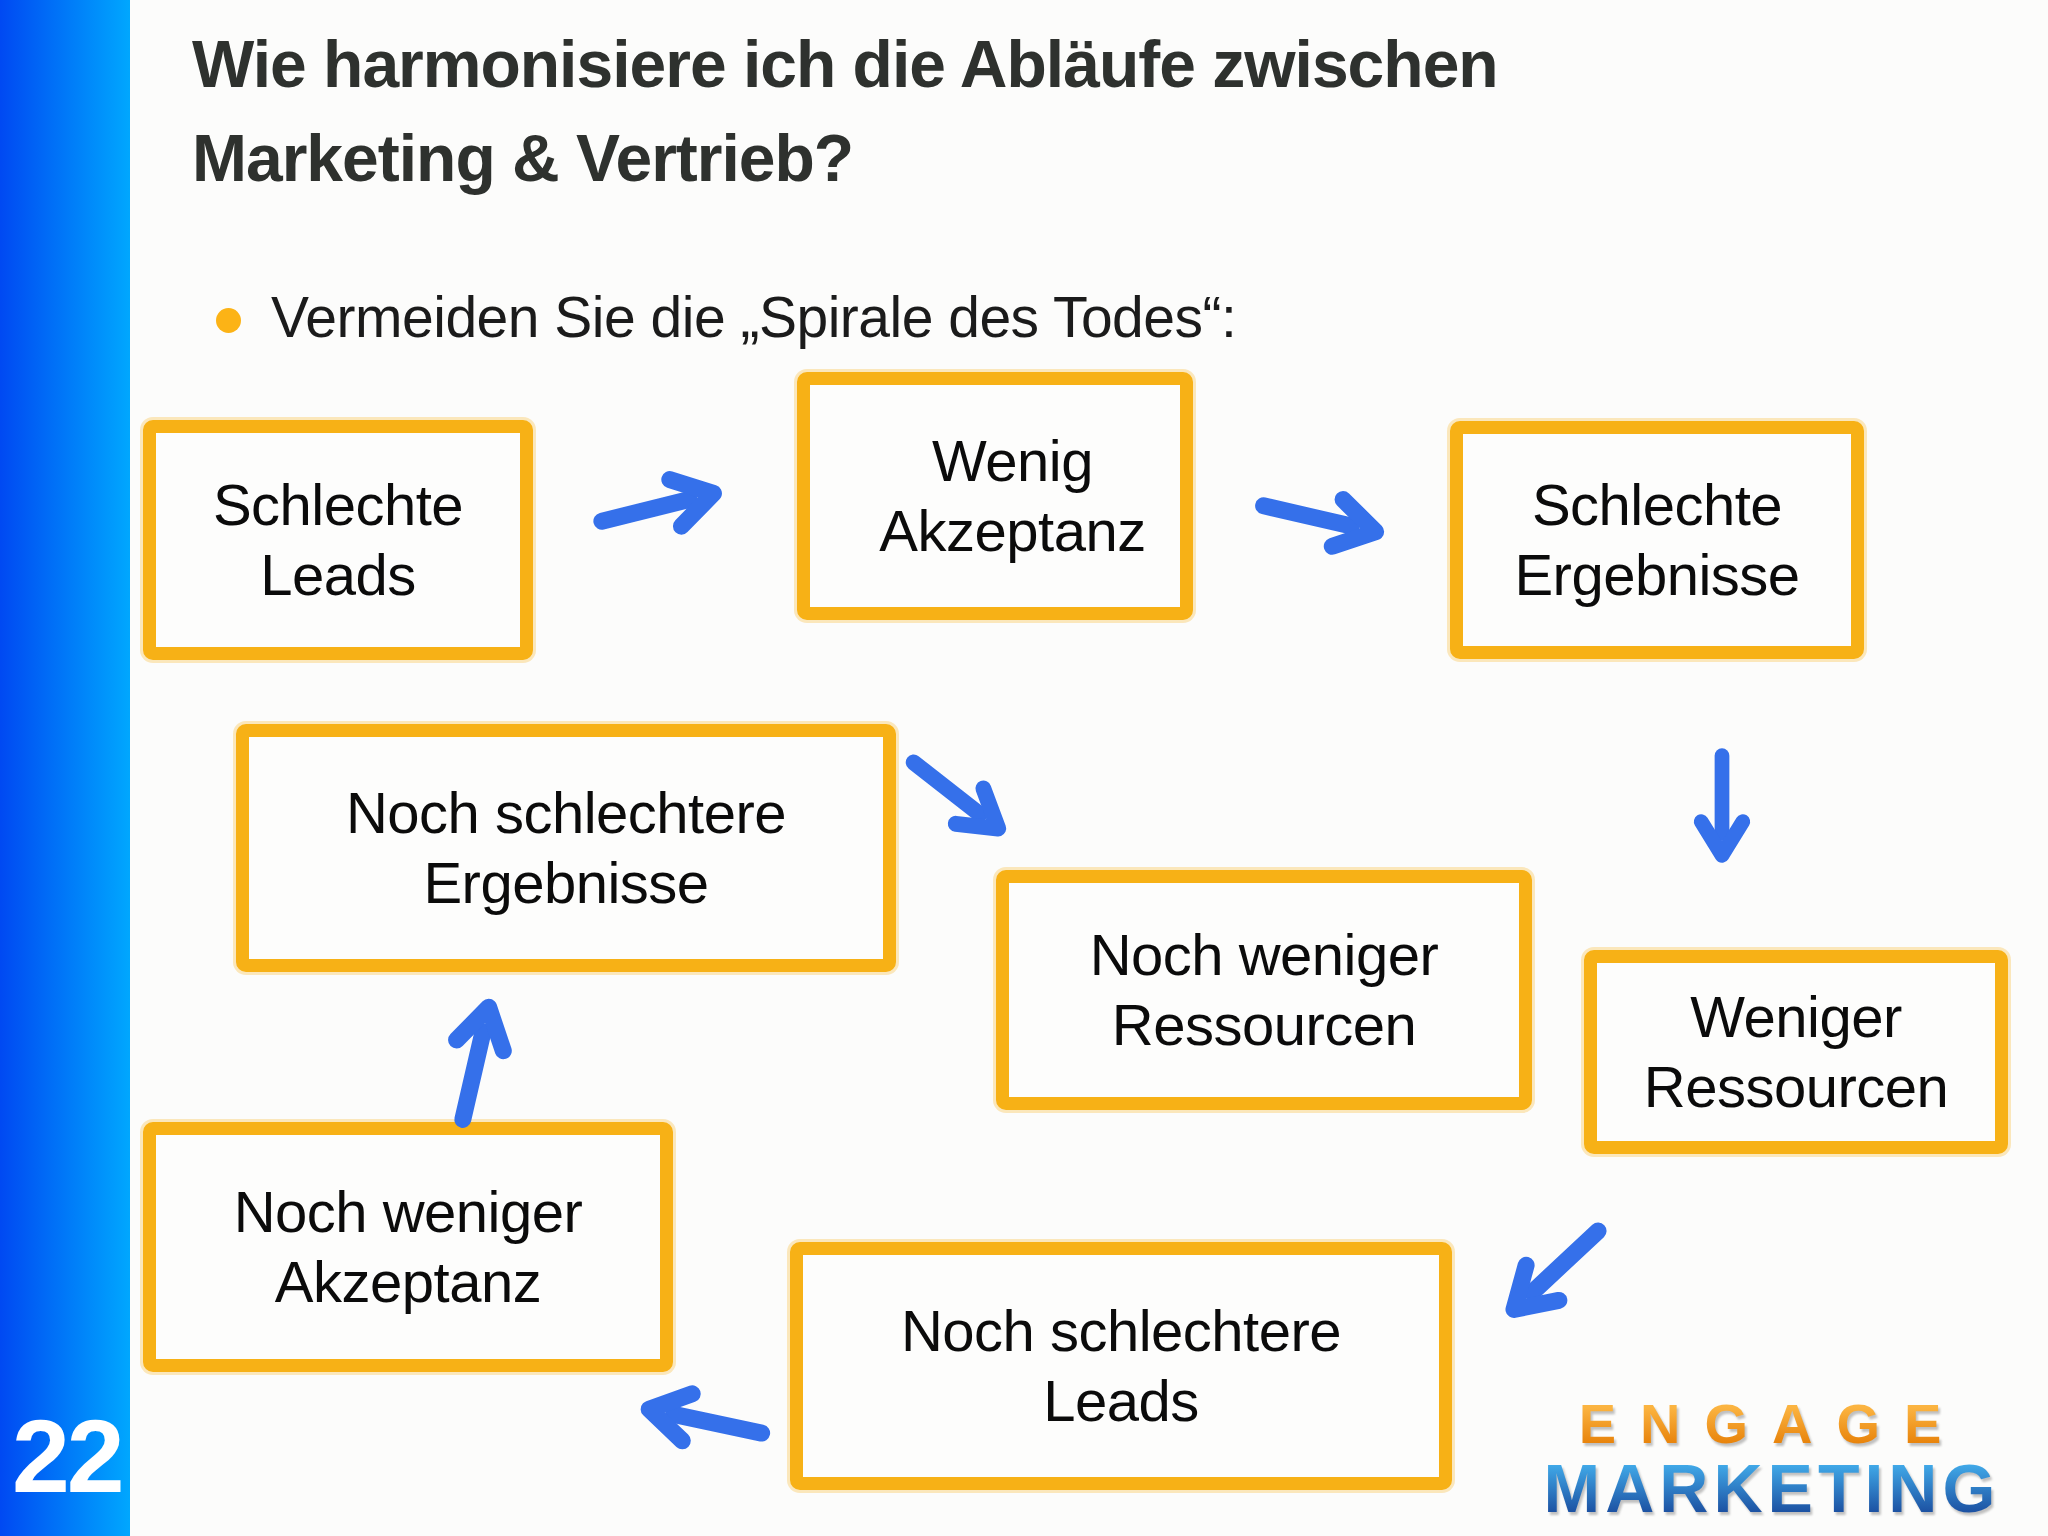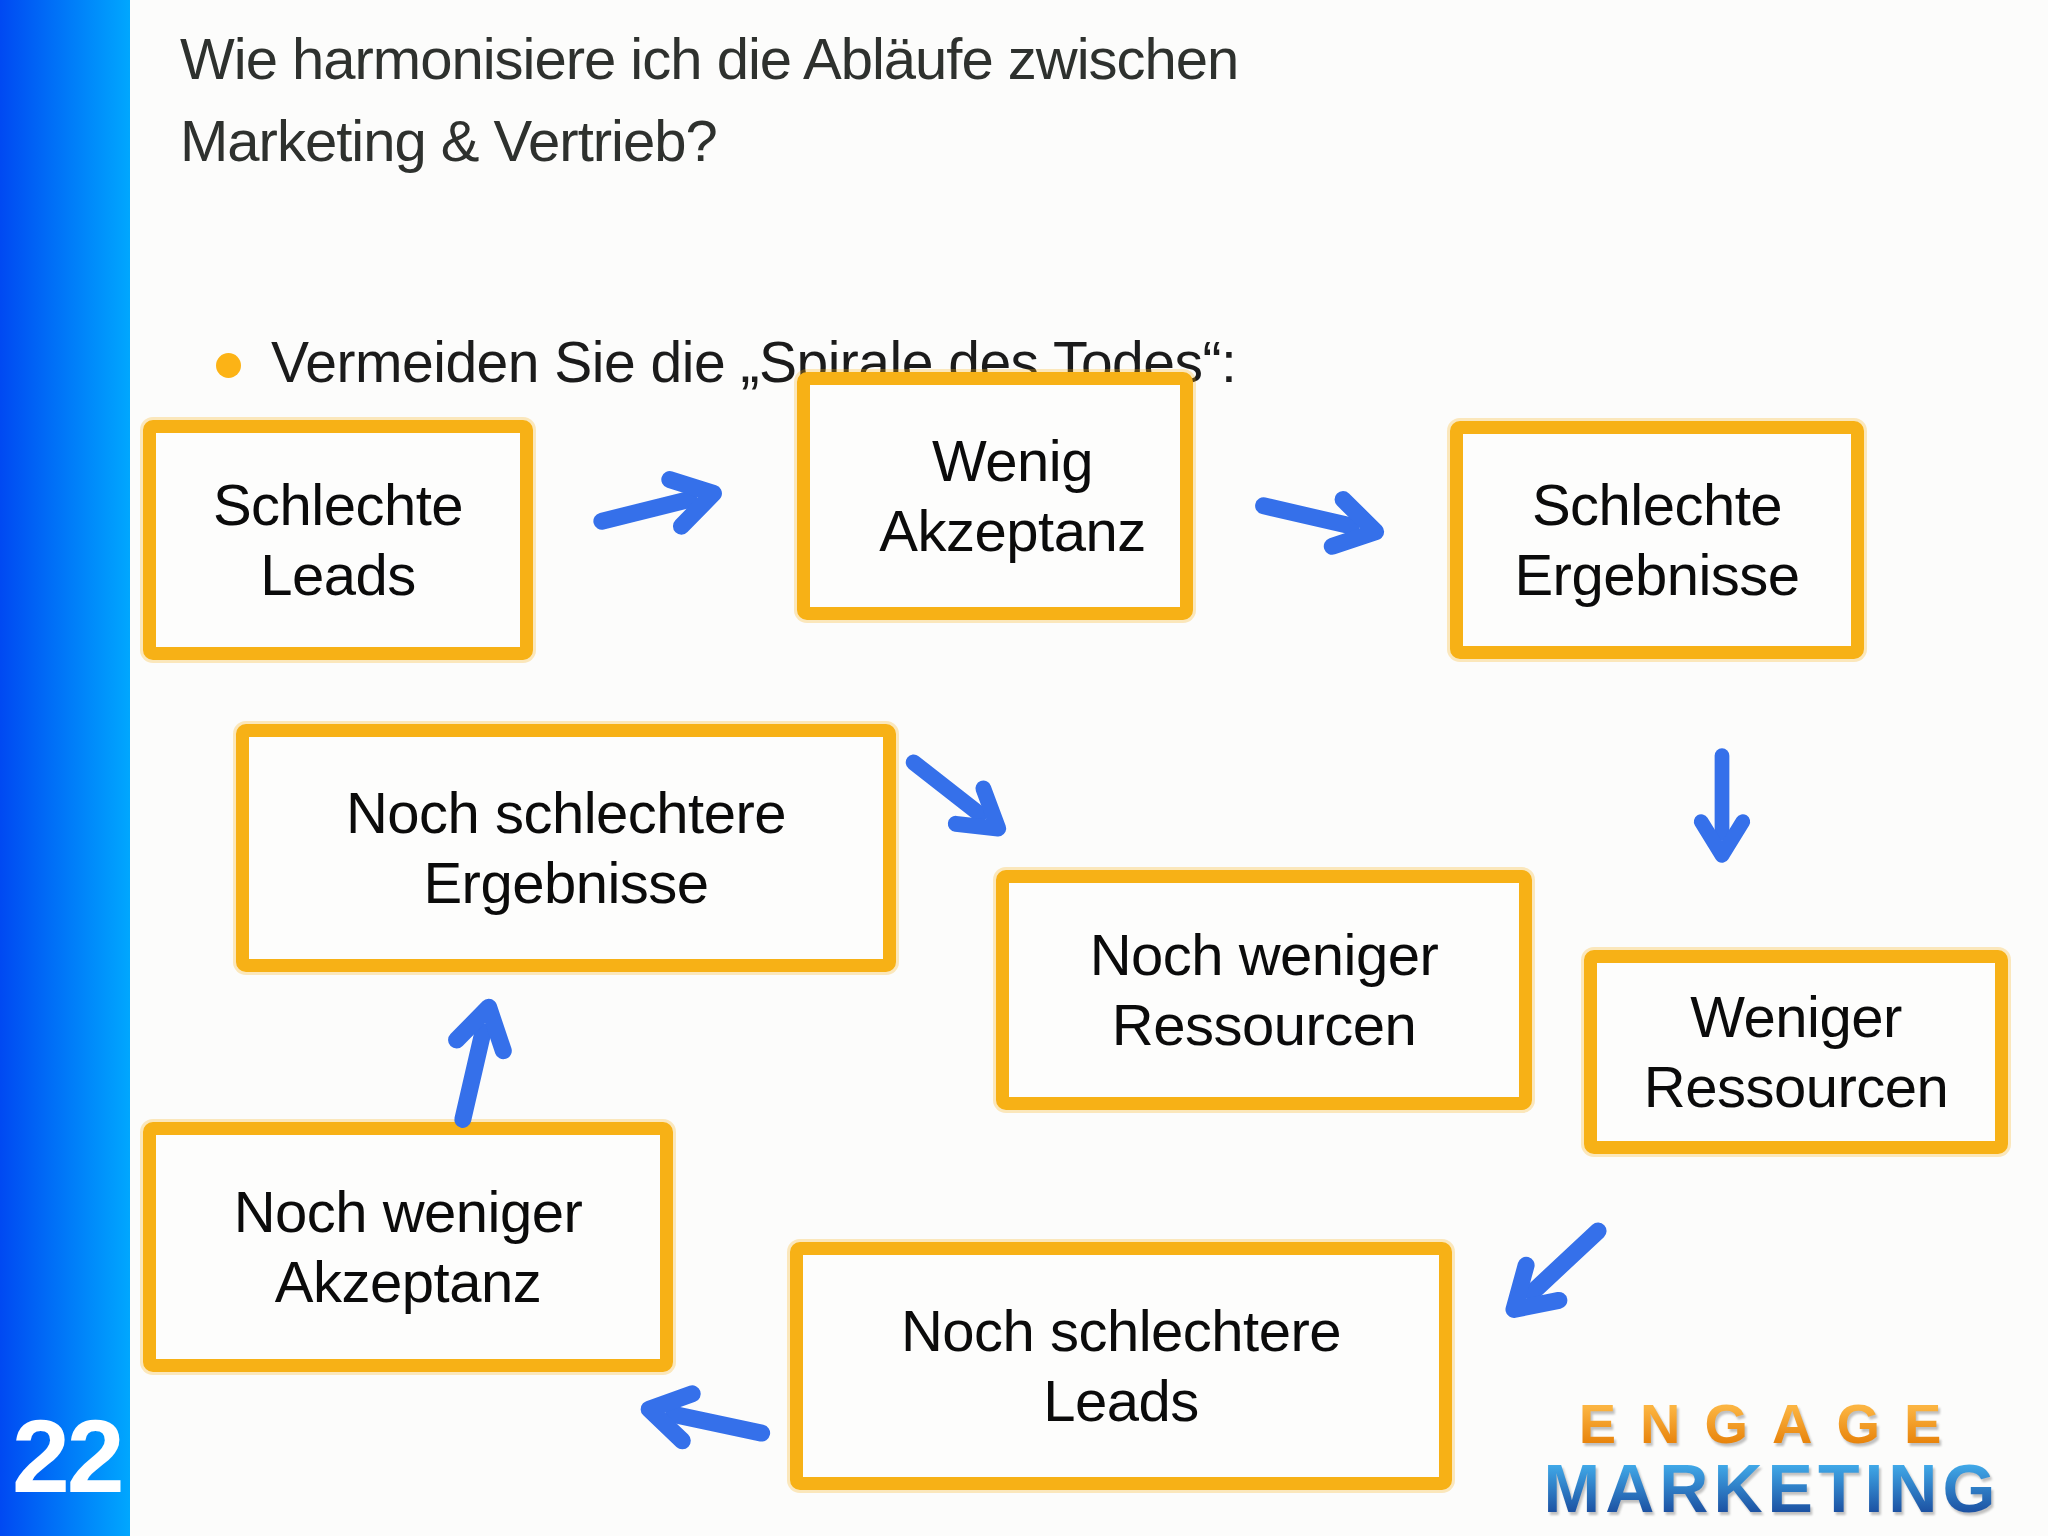--- a/index.html
+++ b/index.html
@@ -12,26 +12,26 @@
   .sidebar{
     position:absolute;left:0;top:0;width:130px;height:1536px;
     background:linear-gradient(90deg,#0049F2 0%,#00A7FE 100%);
   }
   .page-number{
     position:absolute;left:12px;top:1404px;width:118px;
     color:#ffffff;font-size:104px;font-weight:700;letter-spacing:-3px;line-height:1;
   }
   
   .title{
-    position:absolute;left:180px;top:18px;width:1720px;
-    color:#2E312E;font-size:58px;font-weight:400;letter-spacing:-1px;line-height:1.42;
+    position:absolute;left:192px;top:18px;width:1720px;
+    color:#2E312E;font-size:66px;font-weight:700;letter-spacing:-1px;line-height:1.42;
   }
   
   .bullet-row{
-    position:absolute;left:216px;top:284px;display:flex;align-items:center;gap:30px;margin-top:45px;
+    position:absolute;left:216px;top:284px;display:flex;align-items:center;gap:30px;
   }
   .bullet-dot{width:25px;height:25px;border-radius:50%;background:#FCB316;flex:0 0 auto;margin-top:6px;}
   .bullet-text{color:#1B1B1B;font-size:57px;letter-spacing:-0.5px;}
   
   .note-box{
     position:absolute;box-sizing:border-box;background:#FDFDFC;
     border:13px solid #F7B116;border-radius:10px;
     box-shadow:0 0 0 3px rgba(247,177,22,0.28);
     display:flex;flex-direction:column;align-items:center;justify-content:center;
     text-align:center;color:#0B0B0B;font-size:58px;line-height:1.2;letter-spacing:-0.5px;

